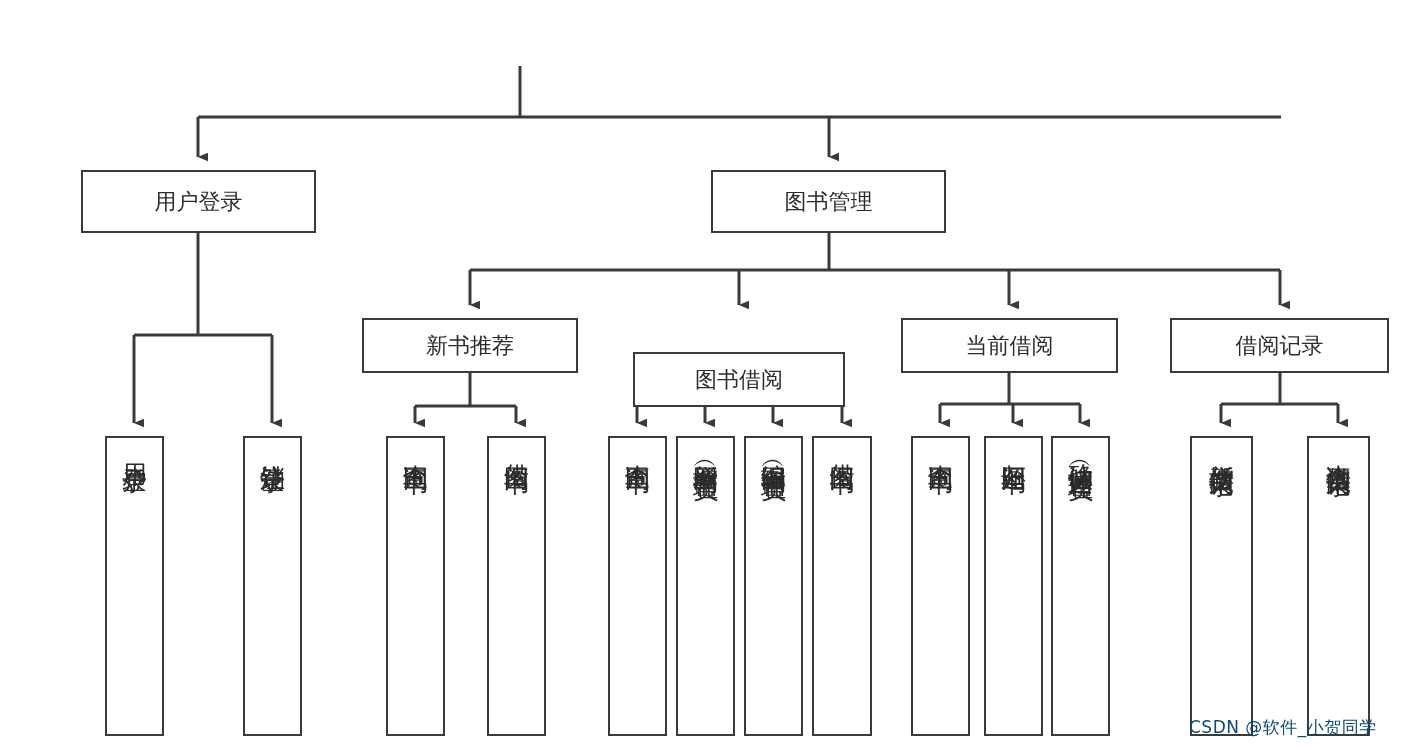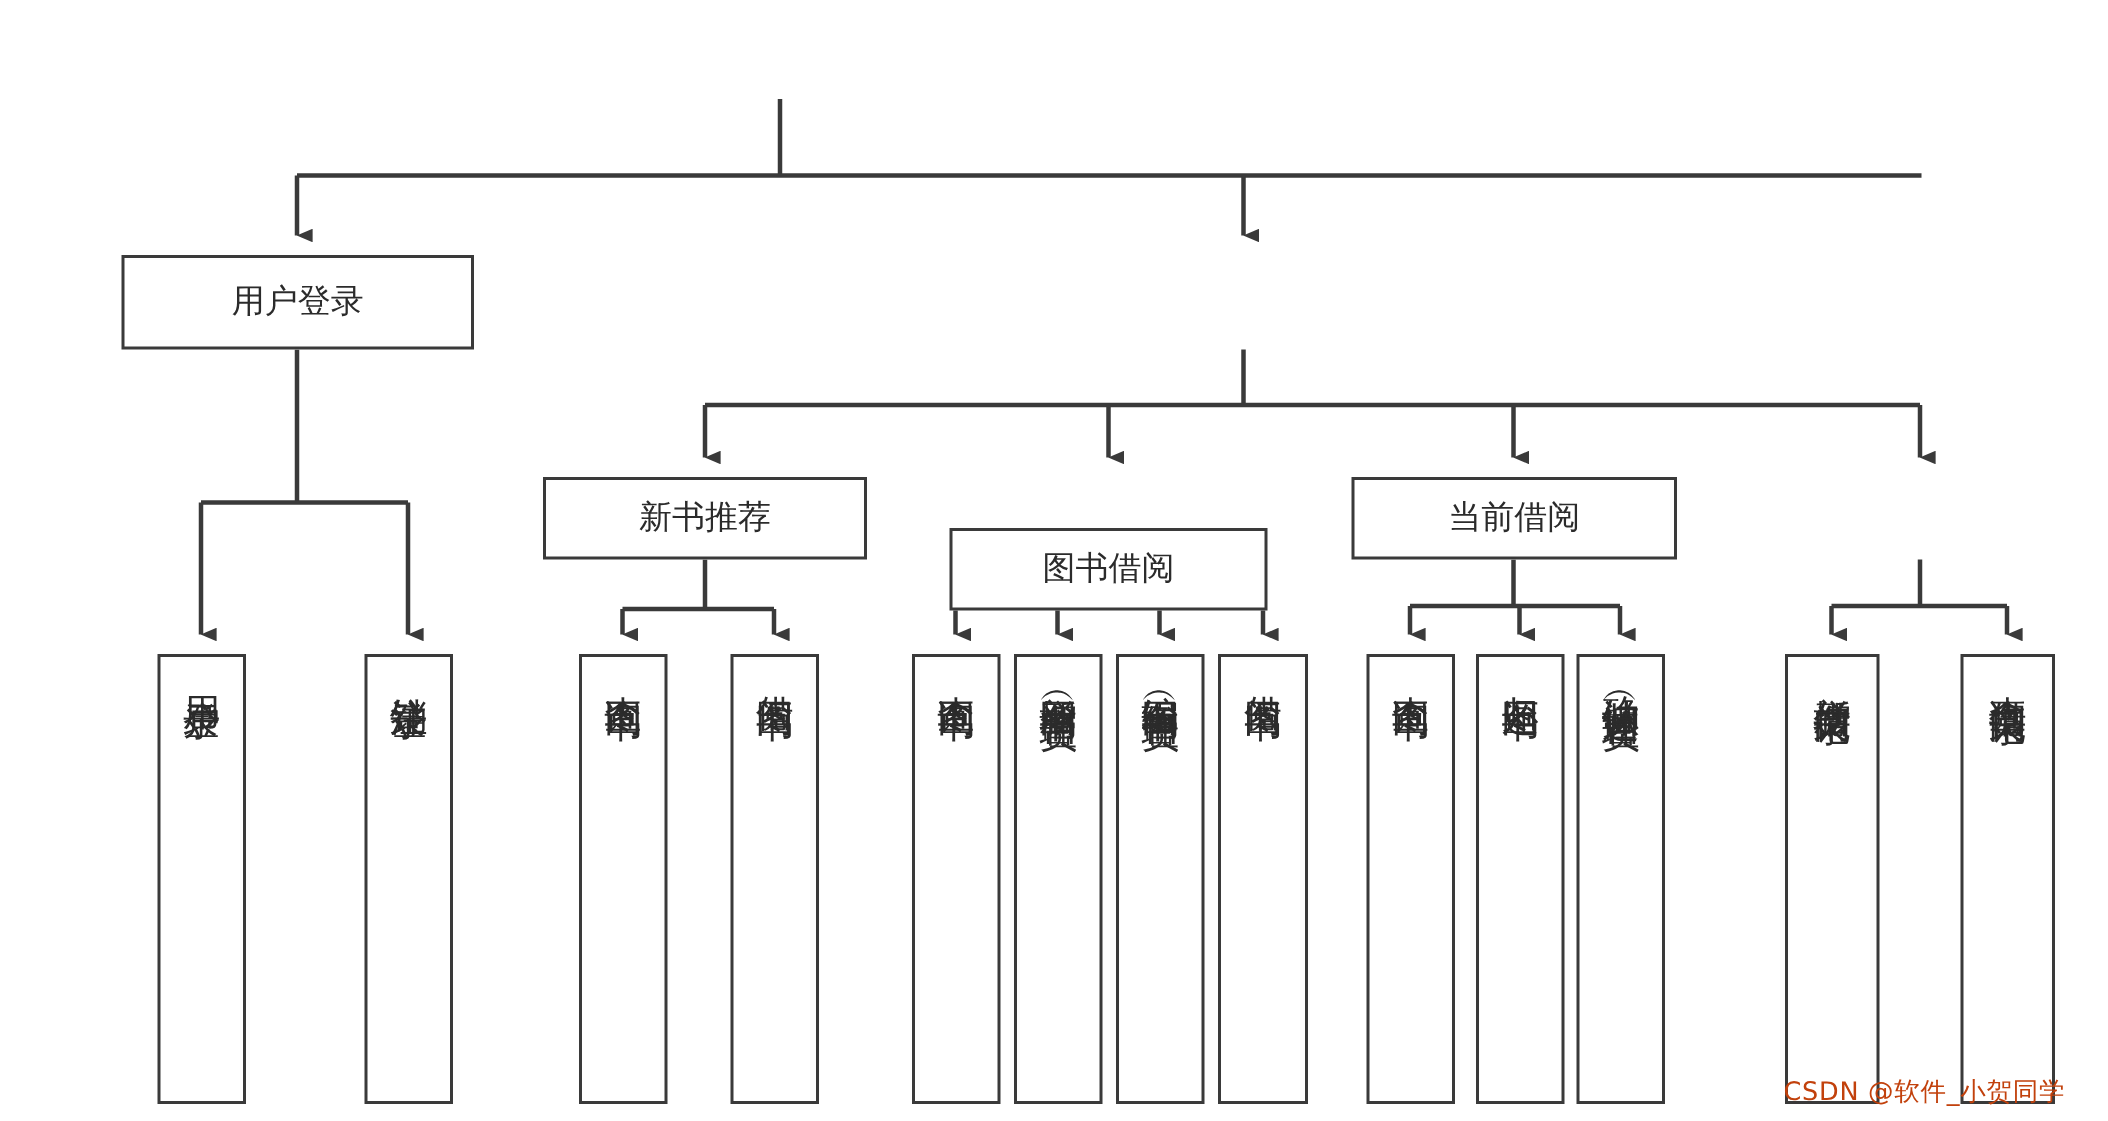--- a/index.html
+++ b/index.html
@@ -54,21 +54,21 @@
     text-orientation: upright;
     font-size: 25px;
     letter-spacing: 2px;
     line-height: 1;
   }
   #watermark {
     position: absolute;
     left: 1189px;
     top: 716px;
     font-size: 17px;
-    color: #c2410c;
+    color: #0c4a6e;
     letter-spacing: 0.5px;
     white-space: nowrap;
     z-index: 5;
   }
 </style>
 </head>
 <body>
 
 <div id="canvas">
 
@@ -119,29 +119,35 @@
       <path d="M 1221 404 L 1338 404"></path>
       <path d="M 1221 404 L 1221 423" marker-end="url(#arrow)"></path>
       <path d="M 1338 404 L 1338 423" marker-end="url(#arrow)"></path>
     </g>
   </svg>
 
 
   <div class="node horiz" style="left:81px; top:170px; width:235px; height:63px;">
     <span class="lbl">用户登录</span>
   </div>
+  <div class="node horiz" style="left:711px; top:170px; width:235px; height:63px;">
+    <span class="lbl">图书管理</span>
+  </div>
 
   <div class="node horiz" style="left:362px; top:318px; width:216px; height:55px;">
     <span class="lbl">新书推荐</span>
   </div>
   <div class="node horiz" style="left:633px; top:318px; width:212px; height:55px;margin-top:34px;">
     <span class="lbl">图书借阅</span>
   </div>
   <div class="node horiz" style="left:901px; top:318px; width:217px; height:55px;">
     <span class="lbl">当前借阅</span>
+  </div>
+  <div class="node horiz" style="left:1170px; top:318px; width:219px; height:55px;">
+    <span class="lbl">借阅记录</span>
   </div>
 
   <div class="node vert" style="left:105px; top:436px; width:59px; height:300px;">
     <span class="lbl">用户登录</span>
   </div>
   <div class="node vert" style="left:243px; top:436px; width:59px; height:300px;">
     <span class="lbl">注销登录</span>
   </div>
   <div class="node vert" style="left:386px; top:436px; width:59px; height:300px;">
     <span class="lbl">查询图书</span>

